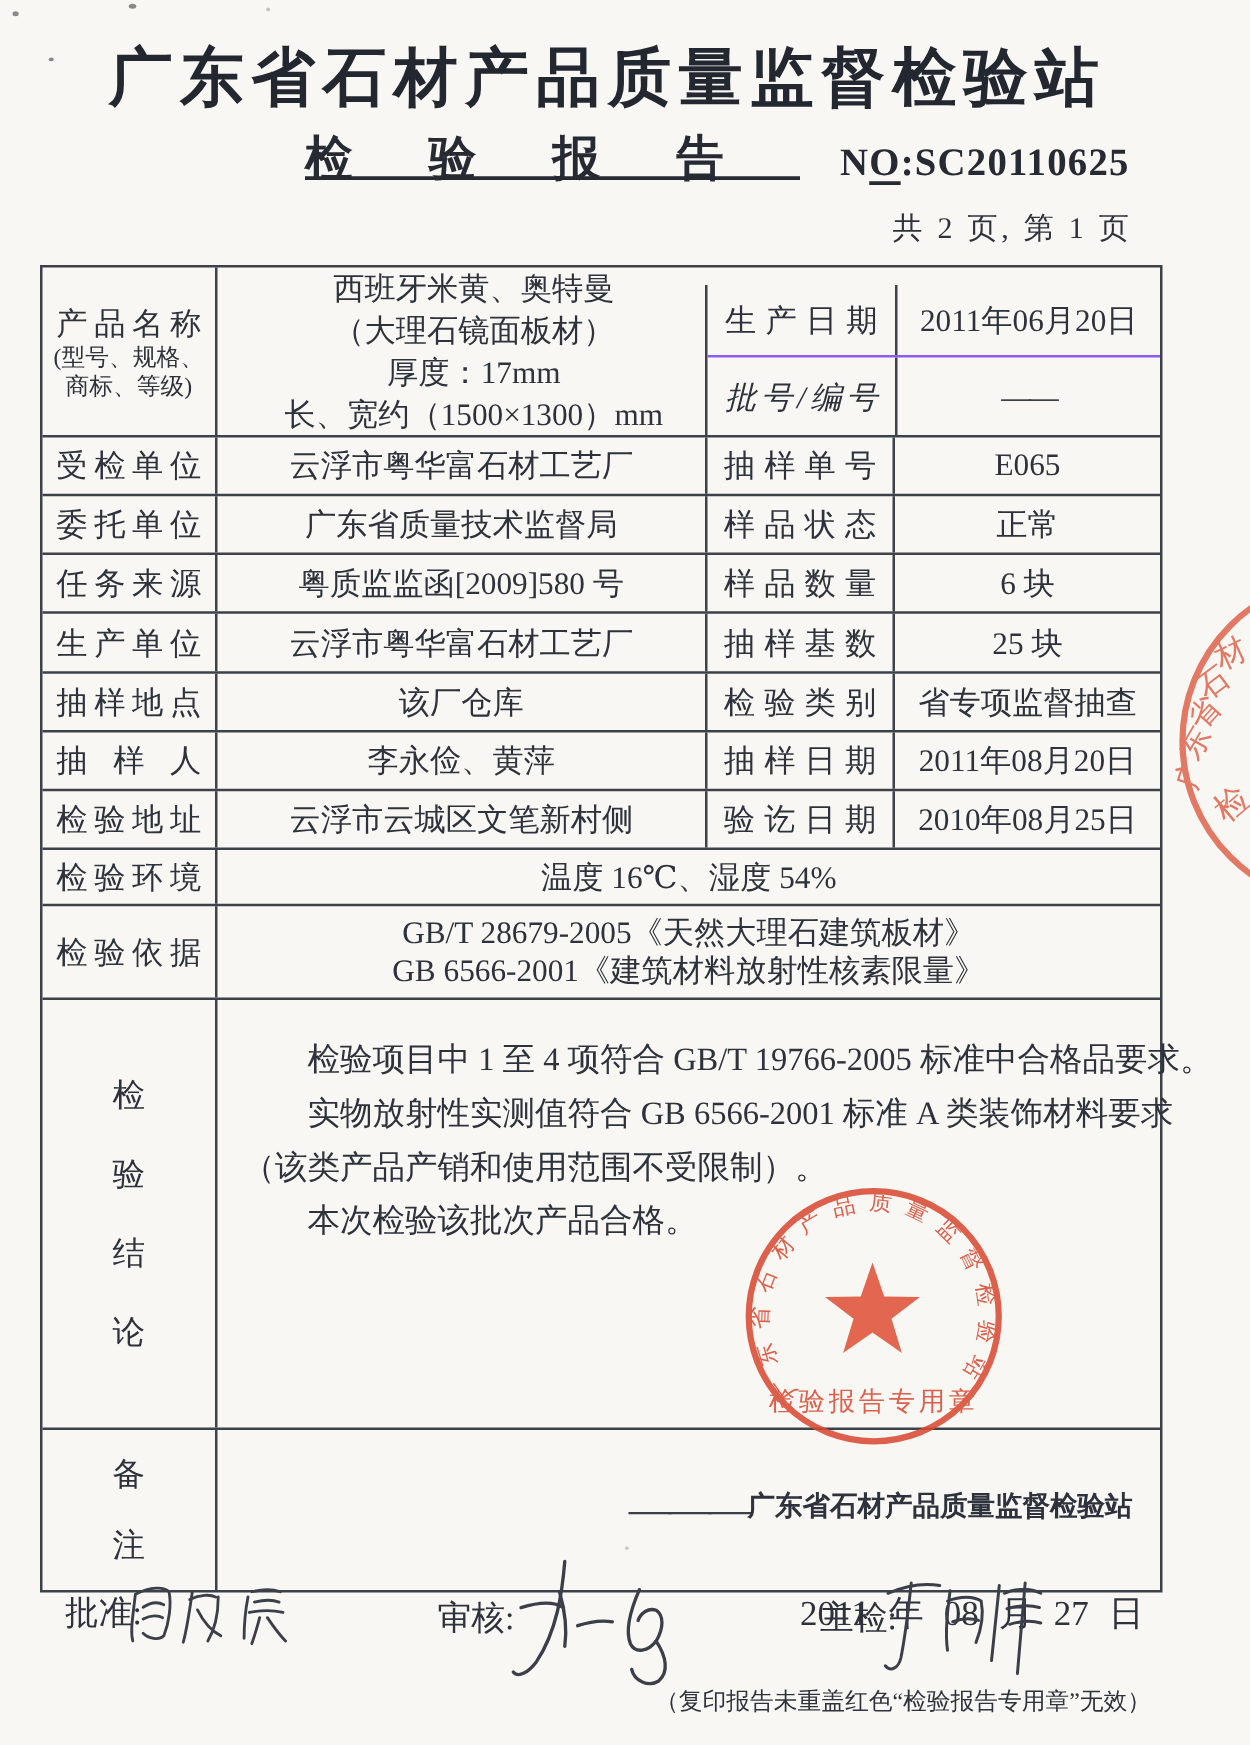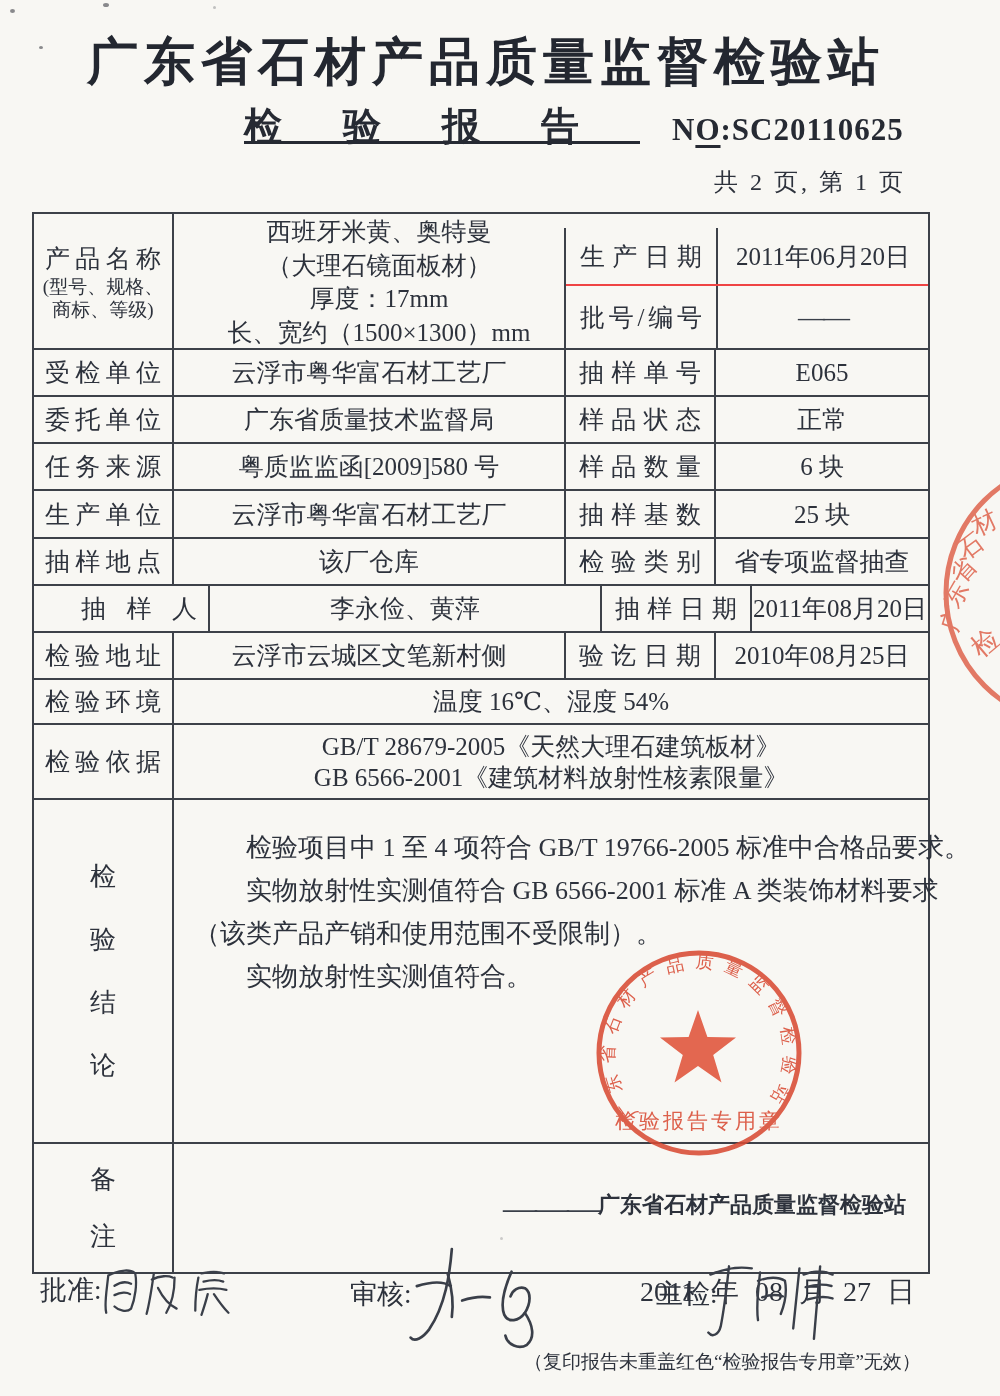--- a/index.html
+++ b/index.html
@@ -31,21 +31,21 @@
   .c4{flex:1;}
   .lbl{font-size:25px;color:#2d323c;}
   .jl{display:inline-block;text-align:justify;text-align-last:justify;}
   .w1{width:116px;} .w3{width:122px;}
   .val{font-size:25px;color:#2d323c;text-align:center;}
   .plines{line-height:33.5px;text-align:center;font-size:25px;padding-top:2px;margin-left:20px;}
   .sublbl{font-size:19px;line-height:23px;text-align:center;display:block;}
   .stackcol{display:flex;flex-direction:column;align-items:stretch;margin-top:14px;}
   .subrow{display:flex;flex:1;align-items:stretch;}
   .subrow .td{height:auto;}
-  .subrow.bt{border-top:2px solid #ef4444;}
+  .subrow.bt{border-top:2px solid #8b5cf6;font-style:italic;}
   .vlbl{display:flex;flex-direction:column;align-items:center;justify-content:center;font-size:26px;}
   .vlbl span{display:block;}
   .gap28 span{margin:14px 0;}
   .gap22 span{margin:11px 0;}
   .ccell{position:relative;display:block;padding:26px 12px 0 20px;font-size:26px;line-height:43px;color:#2d323c;}
   .cline{white-space:nowrap;}
   .ind{text-indent:52px;}
   .corg{position:absolute;left:404px;top:194px;font-size:22px;font-weight:600;white-space:nowrap;line-height:26px;}
   .cdate{position:absolute;left:446px;top:252px;font-size:28px;word-spacing:9px;white-space:nowrap;line-height:32px;}
   .cnote{position:absolute;left:330px;top:294px;font-size:19px;white-space:nowrap;line-height:24px;}
@@ -175,21 +175,21 @@
       <div class="td c2">
           <span class="val">该厂仓库</span>
         </div>
       <div class="td c3">
           <span class="jl w3 lbl">检验类别</span>
         </div>
       <div class="td c4">
           <span class="val">省专项监督抽查</span>
         </div>
     </div>
-    <div class="tr" style="height:47px;padding-left:36px;">
+    <div class="tr" style="height:47px;">
       <div class="td nb c1">
           <span class="jl w1 lbl">抽样人</span>
         </div>
       <div class="td c2">
           <span class="val">李永俭、黄萍</span>
         </div>
       <div class="td c3">
           <span class="jl w3 lbl">抽样日期</span>
         </div>
       <div class="td c4">
@@ -234,21 +234,21 @@
       <div class="td nb c1 vlbl gap28">
         <span>检</span>
         <span>验</span>
         <span>结</span>
         <span>论</span>
       </div>
       <div class="td c4 ccell">
         <div class="cline ind txt-layer">检验项目中 1 至 4 项符合 GB/T 19766-2005 标准中合格品要求。</div>
         <div class="cline ind txt-layer">实物放射性实测值符合 GB 6566-2001 标准 A 类装饰材料要求</div>
         <div class="cline txt-layer">（该类产品产销和使用范围不受限制）。</div>
-        <div class="cline ind txt-layer">实物放射性实测值符合。</div>
+        <div class="cline ind txt-layer">本次检验该批次产品合格。</div>
         <div class="corg txt-layer">广东省石材产品质量监督检验站</div>
         <div class="cdate txt-layer">2011 年 08 月 27 日</div>
         <div class="cnote txt-layer">（复印报告未重盖红色“检验报告专用章”无效）</div>
       </div>
     </div>
 
     <div class="tr" style="height:130px;">
       <div class="td nb c1 vlbl gap22">
         <span>备</span>
         <span>注</span>
@@ -274,21 +274,21 @@
     <g fill="#dd5a42" font-size="25" style="font-family:'Liberation Serif',serif;">
       <text x="941" y="630" transform="rotate(-72 951 621)">广</text>
       <text x="944" y="605" transform="rotate(-60 954 596)">东</text>
       <text x="951" y="581" transform="rotate(-48 961 572)">省</text>
       <text x="958" y="556" transform="rotate(-37 968 547)">石</text>
       <text x="972" y="532" transform="rotate(-25 982 523)">材</text>
       <text x="972" y="653" font-size="27" transform="rotate(-40 984 644)">检</text>
     </g>
   </svg>
 
-  <div class="flabel" style="left:40px;top:1272px;">批准:</div>
+  <div class="flabel" style="left:52px;top:1272px;">批准:</div>
   <svg class="sig" style="left:100px;top:1262px;" width="145" height="58" viewBox="0 0 140 54">
     <g fill="none" stroke="#3a3f49" stroke-width="2.2" stroke-linecap="round">
       <path d="M8,12 C6,30 4,40 6,48 M8,12 C20,6 30,6 34,10 C36,20 34,34 30,44 C26,48 18,46 14,42 M14,22 C20,18 26,18 30,20 M14,31 C20,28 26,28 29,30"></path>
       <path d="M52,10 C50,24 48,38 45,49 M50,16 C58,12 66,12 70,14 M56,24 C60,32 66,40 74,44 M72,14 C72,26 70,38 64,48"></path>
       <path d="M95,14 C93,24 92,34 92,46 M98,10 C106,8 114,8 120,10 M100,18 C108,16 114,16 119,18 M96,26 C106,24 114,24 122,26 M104,30 C102,38 100,44 98,50 M110,30 C114,36 118,42 124,48"></path>
     </g>
   </svg>
 
   <div class="flabel" style="left:350px;top:1276px;">审核:</div>
   <svg class="sig" style="left:388px;top:1242px;" width="175" height="115" viewBox="0 0 170 110">

